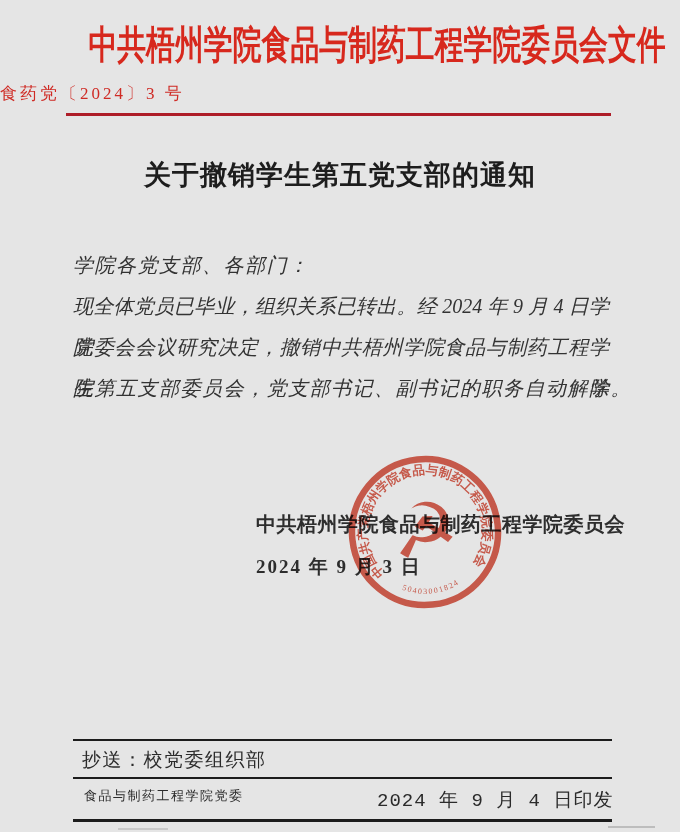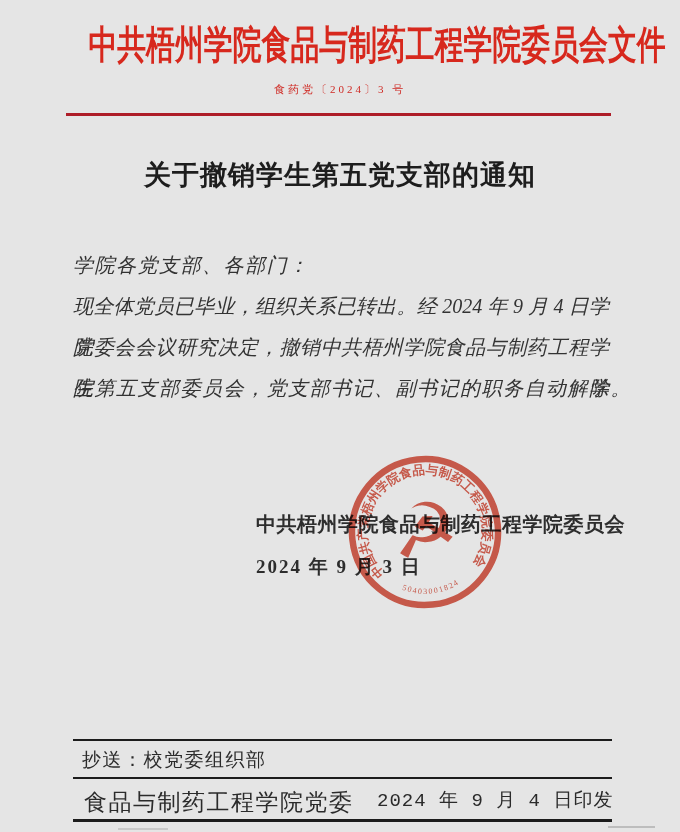--- a/index.html
+++ b/index.html
@@ -14,22 +14,22 @@
   
   .header-title{
     position:absolute;top:18px;left:0;width:680px;
     text-align:center;
     font-size:39px;font-weight:bold;color:#d7281d;
     transform:scaleX(0.74);transform-origin:50% 50%;
     white-space:nowrap;letter-spacing:0px;
   }
   .doc-number{
     position:absolute;top:82px;left:0;width:680px;
-    text-align:center;
-    font-size:11px;color:#cf2a24;letter-spacing:3px;
+    text-align:left;
+    font-size:17px;color:#cf2a24;letter-spacing:3px;
     white-space:nowrap;
   }
   .red-rule{
     position:absolute;top:113px;left:66px;width:545px;height:3px;
     background:#ae1d28;
   }
   
   .main-title{
     position:absolute;top:157px;left:0;width:680px;
     text-align:center;
@@ -69,21 +69,21 @@
   .footer-rule{position:absolute;left:73px;width:539px;background:#1c1c1c;height:2px;}
   .rule-1{top:739px;}
   .rule-2{top:777px;}
   .rule-3{top:819px;height:3px;}
   .cc-line{
     position:absolute;top:747px;left:82px;
     font-size:19px;color:#2b2b2b;letter-spacing:1.5px;white-space:nowrap;
   }
   .issuer{
     position:absolute;top:787px;left:84px;
-    font-size:23px;color:#2b2b2b;letter-spacing:1.5px;white-space:nowrap;
+    font-size:13px;color:#2b2b2b;letter-spacing:1.5px;white-space:nowrap;
   }
   .print-date{
     position:absolute;top:787px;left:377px;
     font-size:19px;color:#2b2b2b;letter-spacing:1px;white-space:nowrap;font-family:Liberation Mono, monospace;
   }
   .artifact{position:absolute;height:2px;background:#c9c9c9;}
   .artifact-left{top:828px;left:118px;width:50px;}
   .artifact-right{top:826px;left:608px;width:47px;background:#bdbdbd;}
 </style>
 </head>

